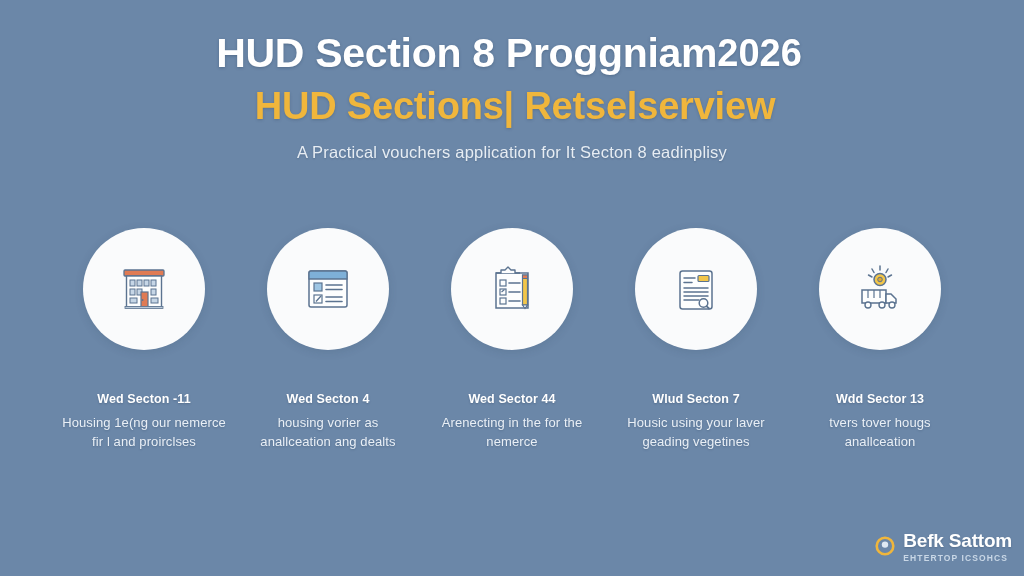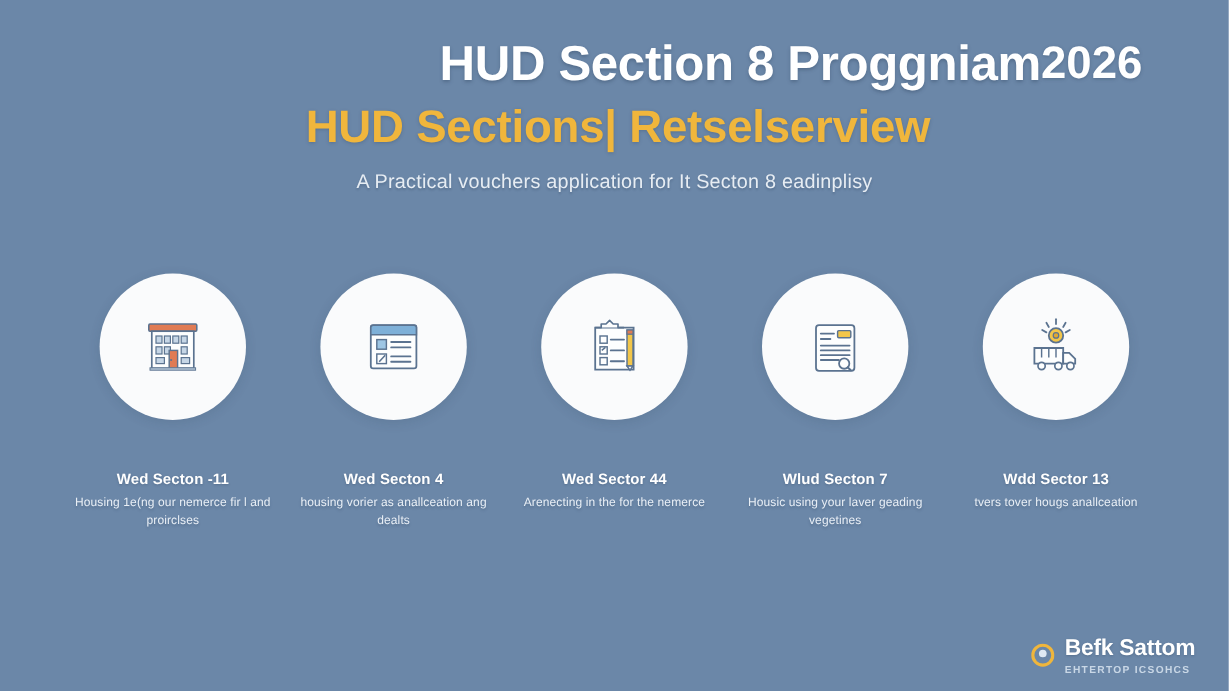--- a/index.html
+++ b/index.html
@@ -18,21 +18,21 @@
     position:absolute;
     left:0; top:24px;
     width:1024px;
   }
   .title-row {
     position:relative;
     height:58px;
     padding:0 66px;
     display:flex;
     align-items:center;
-    justify-content:flex-end;
+    justify-content:center;
   }
   #title-main {
     font-size:41px;
     font-weight:bold;
     color:#ffffff;
     letter-spacing:-0.3px;
     text-shadow:0 1px 3px rgba(40,60,85,.35);
     white-space:nowrap;
   }
   #title-year {
@@ -93,32 +93,32 @@
     margin-top:42px;
     font-size:12.5px;
     font-weight:bold;
     color:#ffffff;
     text-align:center;
     letter-spacing:.1px;
     text-shadow:0 1px 2px rgba(40,60,85,.3);
   }
   .card-desc {
     margin-top:7px;
-    font-size:10px;
+    font-size:13px;
     line-height:1.48;
     color:#e9eff6;
     text-align:center;
     letter-spacing:.1px;
     text-shadow:0 1px 2px rgba(40,60,85,.28);
   }
 
   
   #footer-logo {
     position:absolute;
-    right:28px; bottom:14px;
+    right:12px; bottom:14px;
     display:flex;
     align-items:center;
     gap:8px;
   }
   #logo-mark { width:20px; height:20px; }
   .logo-text { display:flex; flex-direction:column; line-height:1; }
   #logo-name {
     font-size:19px;
     font-weight:bold;
     color:#ffffff;

